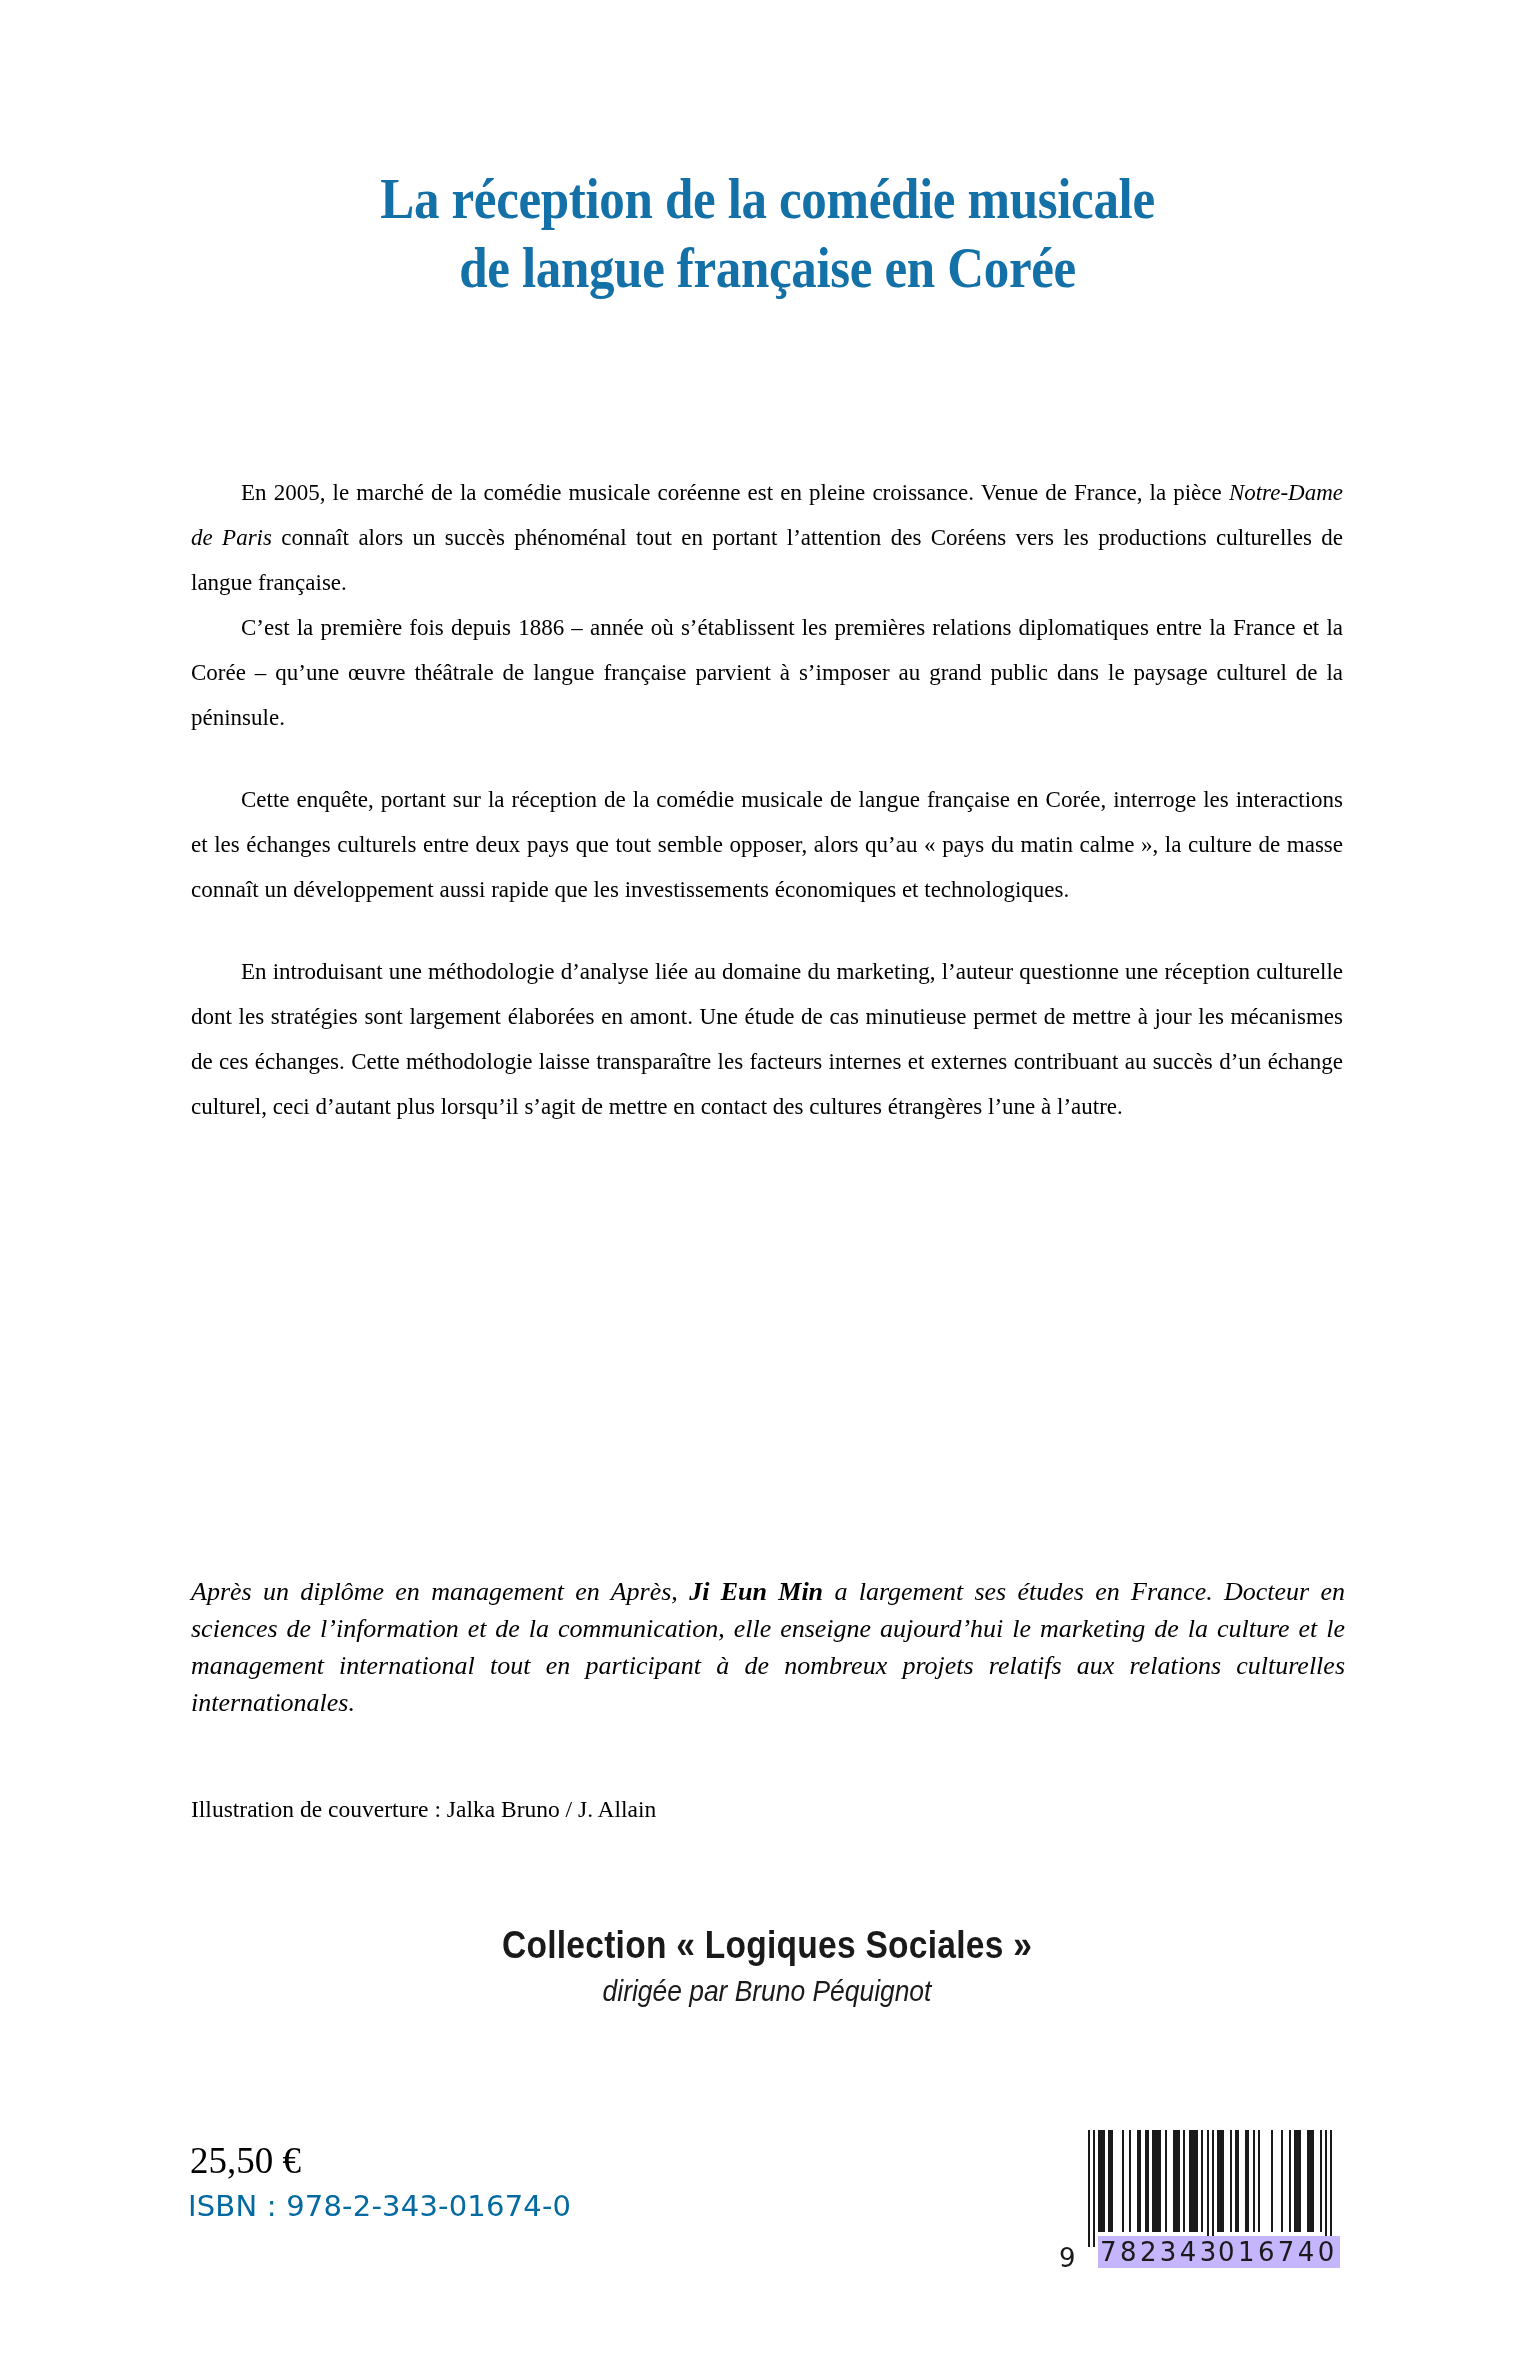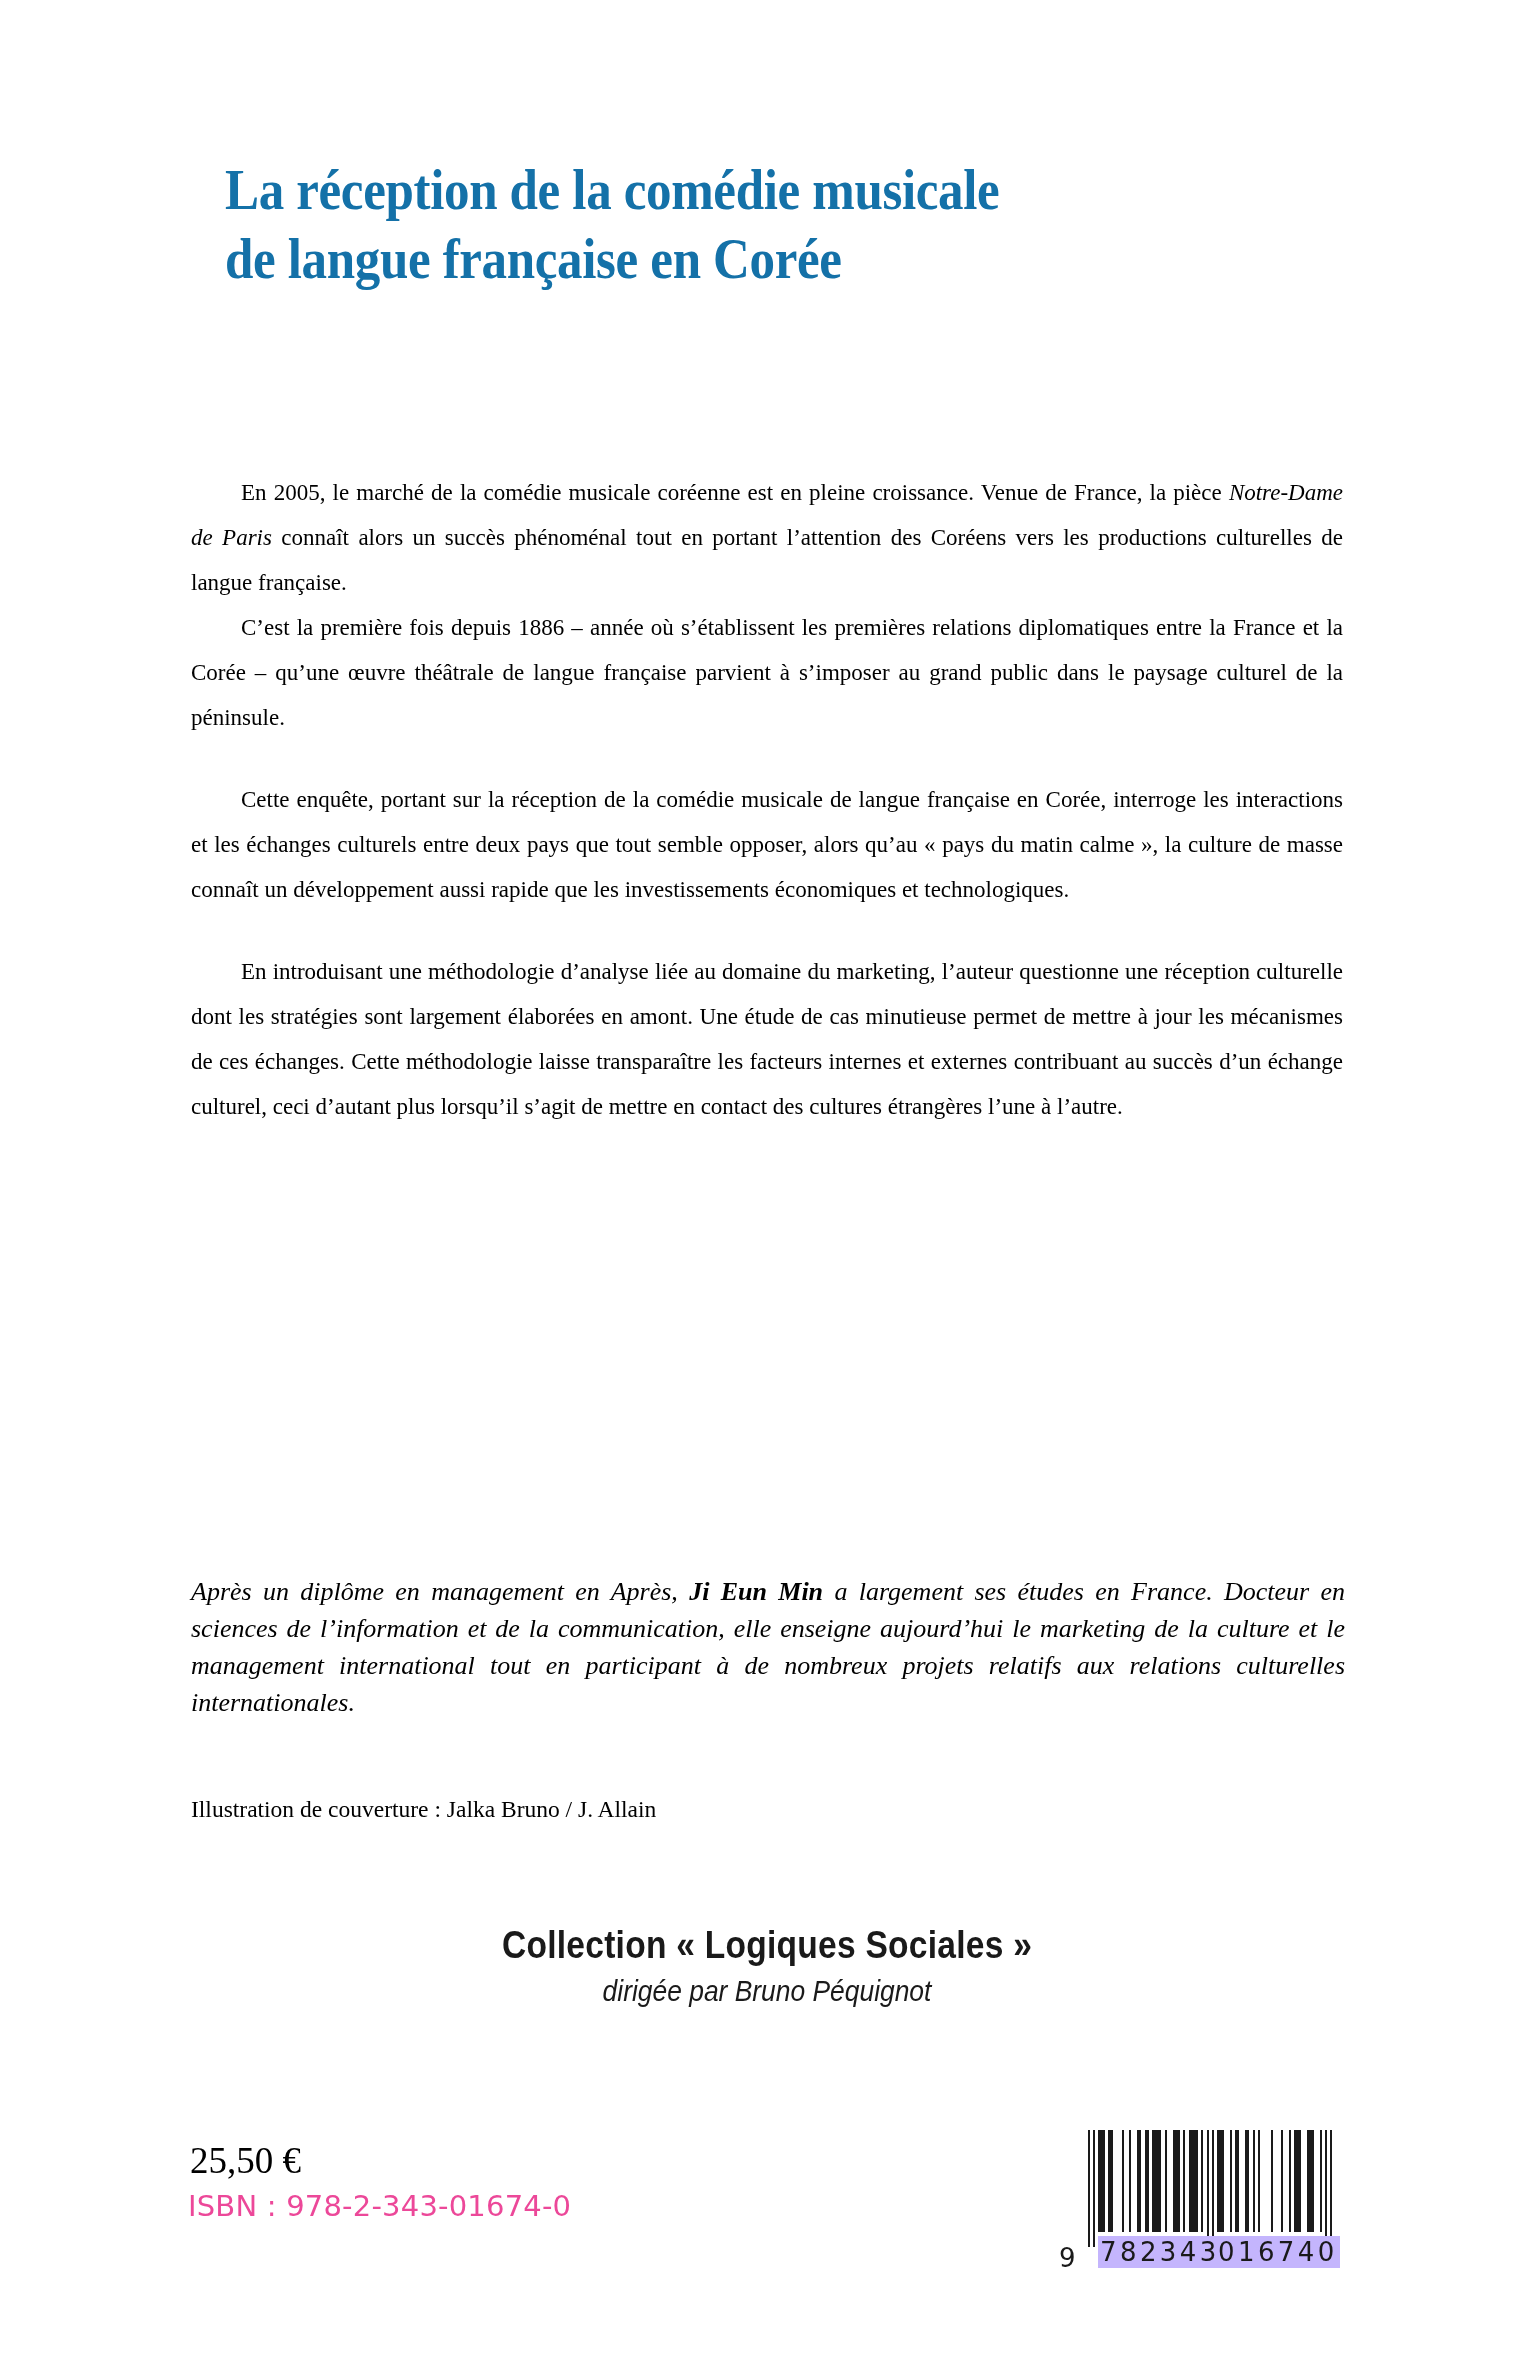--- a/index.html
+++ b/index.html
@@ -19,22 +19,23 @@
   .page {
     position: absolute;
     inset: 0;
     background: #ffffff;
   }
 
   
   .title-block {
     position: absolute;
     left: 151px;
-    top: 155px;
+    top: 164px;
     width: 1233px;
+    text-align: center;
   }
   .title-line {
     display: block;
     color: #1471a8;
     font-family: "Liberation Serif", "DejaVu Serif", serif;
     font-weight: 700;
     font-size: 58px;
     line-height: 69px;
     letter-spacing: -0.4px;
     transform: scaleX(0.88);
@@ -136,21 +137,21 @@
   }
   .isbn {
     position: absolute;
     left: 188px;
     top: 2188px;
     font-family: "DejaVu Sans", "Liberation Sans", sans-serif;
     font-size: 29px;
     line-height: 37px;
     letter-spacing: 0.2px;
     white-space: nowrap;
-    color: #ec4899;
+    color: #0369a1;
   }
 
   
   .barcode-wrap {
     position: absolute;
     left: 1059px;
     top: 2130px;
     width: 273px;
     height: 143px;
   }

